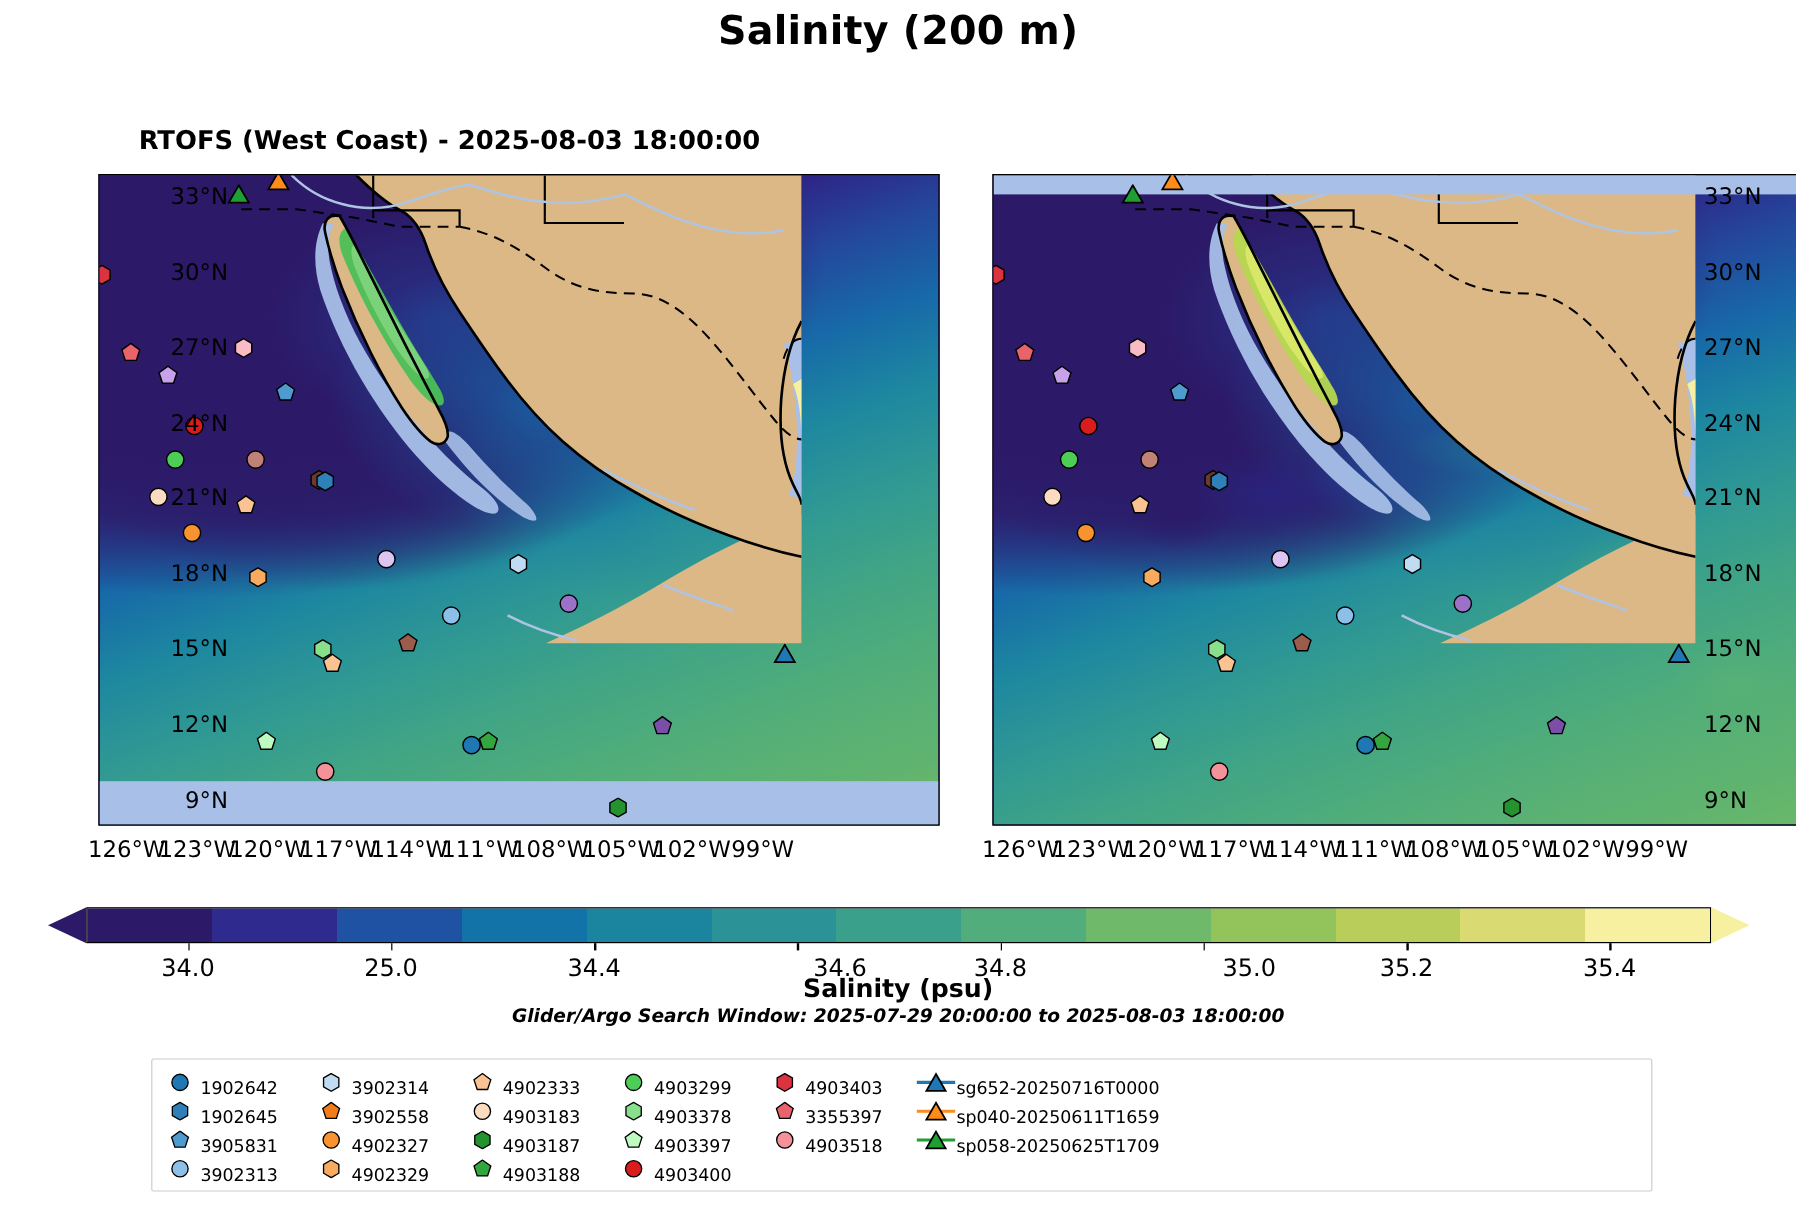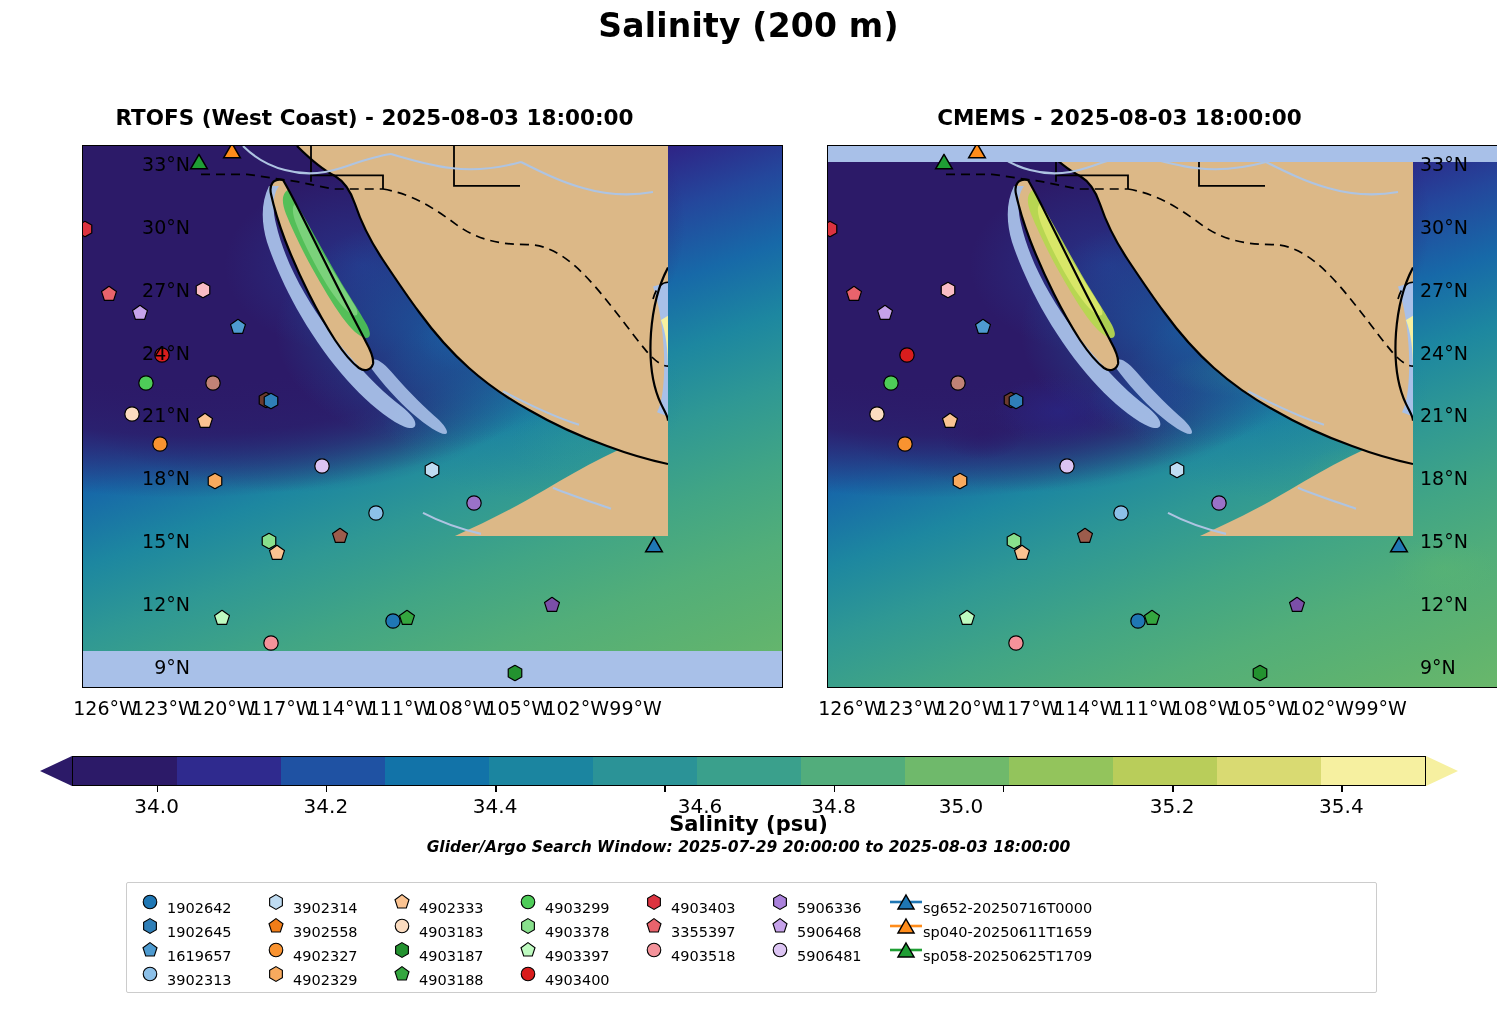--- a/index.html
+++ b/index.html
@@ -414,21 +414,20 @@
     <div class="lab-y left" style="top: 144.66px;">27°N</div>
     <div class="lab-y left" style="top: 207.556px;">24°N</div>
     <div class="lab-y left" style="top: 270.452px;">21°N</div>
     <div class="lab-y left" style="top: 333.347px;">18°N</div>
     <div class="lab-y left" style="top: 396.243px;">15°N</div>
     <div class="lab-y left" style="top: 459.139px;">12°N</div>
     <div class="lab-y left" style="top: 522.035px;">9°N</div>
   </div>
 
 <div class="panel" id="panel-right">
-  <div class="panel-title">CMEMS - 2025-08-03 18:00:00</div>
   <div class="map-frame">
     <div class="map-inner" id="map-cmems">
         <div class="ocean" style="background: linear-gradient(160deg, rgb(44, 26, 104) 0%, rgb(44, 26, 104) 18%, rgb(46, 36, 134) 27%, rgb(36, 71, 156) 35%, rgb(23, 105, 168) 44%, rgb(29, 135, 160) 53%, rgb(47, 152, 148) 62%, rgb(65, 165, 133) 72%, rgb(82, 174, 121) 82%, rgb(95, 179, 111) 92%, rgb(107, 184, 106) 100%);"></div>
         <div class="ocean" style="background: radial-gradient(82% 58% at 14% 14%, rgb(44, 26, 104) 0%, rgb(44, 26, 104) 52%, rgba(44, 26, 104, 0.85) 68%, rgba(44, 26, 104, 0) 88%), radial-gradient(48% 40% at 30% 30%, rgb(44, 26, 104) 0%, rgba(44, 26, 104, 0.6) 55%, rgba(44, 26, 104, 0) 85%);"></div>
         <div class="ocean" style="background: radial-gradient(34% 30% at 52% 34%, rgba(24, 99, 166, 0.8) 0%, rgba(24, 99, 166, 0) 72%), radial-gradient(30% 26% at 64% 46%, rgba(26, 126, 164, 0.62) 0%, rgba(26, 126, 164, 0) 74%), radial-gradient(26% 22% at 40% 22%, rgba(36, 70, 160, 0.55) 0%, rgba(36, 70, 160, 0) 76%);"></div>
         <div class="ocean" style="background: radial-gradient(9% 7% at 22% 53%, rgba(44, 26, 104, 0.75) 0%, rgba(44, 26, 104, 0) 70%), radial-gradient(13% 9% at 33% 49%, rgba(40, 40, 140, 0.55) 0%, rgba(40, 40, 140, 0) 72%), radial-gradient(11% 8% at 45% 47%, rgba(31, 80, 160, 0.45) 0%, rgba(31, 80, 160, 0) 72%), radial-gradient(16% 6% at 60% 42%, rgba(35, 140, 150, 0.35) 0%, rgba(35, 140, 150, 0) 74%), radial-gradient(12% 9% at 76% 62%, rgba(80, 175, 120, 0.35) 0%, rgba(80, 175, 120, 0) 74%), radial-gradient(10% 8% at 88% 78%, rgba(95, 185, 110, 0.32) 0%, rgba(95, 185, 110, 0) 74%);"></div>
         <div style="position: absolute; inset: 0px;">
   <svg width="585" height="543" viewBox="0 0 585 543" style="display:block">
 
     <path d="M 208 0 L 585 0 L 585 264.16216216216213 L 553 278.8378378378378
@@ -761,29 +760,29 @@
     <div class="lab-y right" style="top: 522.035px;">9°N</div>
   </div>
 
 <div id="colorbar-wrap">
   <div class="cb-cap" id="cb-cap-left" style="border-right-color: rgb(44, 26, 104);"></div>
   <div id="cb-bar" style="background: linear-gradient(90deg, rgb(44, 26, 104) 0%, rgb(44, 26, 104) 7.692%, rgb(47, 42, 142) 7.692%, rgb(47, 42, 142) 15.385%, rgb(31, 82, 163) 15.385%, rgb(31, 82, 163) 23.077%, rgb(18, 115, 168) 23.077%, rgb(18, 115, 168) 30.769%, rgb(27, 133, 160) 30.769%, rgb(27, 133, 160) 38.462%, rgb(43, 147, 151) 38.462%, rgb(43, 147, 151) 46.154%, rgb(58, 160, 140) 46.154%, rgb(58, 160, 140) 53.846%, rgb(82, 173, 124) 53.846%, rgb(82, 173, 124) 61.538%, rgb(111, 185, 107) 61.538%, rgb(111, 185, 107) 69.231%, rgb(147, 196, 92) 69.231%, rgb(147, 196, 92) 76.923%, rgb(185, 205, 90) 76.923%, rgb(185, 205, 90) 84.615%, rgb(217, 218, 114) 84.615%, rgb(217, 218, 114) 92.308%, rgb(246, 240, 160) 92.308%, rgb(246, 240, 160) 100%);"></div>
   <div class="cb-cap" id="cb-cap-right" style="border-left-color: rgb(246, 240, 160);"></div>
 <div class="cb-tick" style="left: 116.625px;"></div>
     <div class="cb-lab" style="left: 116.625px;">34.0</div>
     <div class="cb-tick" style="left: 285.875px;"></div>
-    <div class="cb-lab" style="left: 285.875px;">34.2</div>
+    <div class="cb-lab" style="left: 285.875px;">25.0</div>
     <div class="cb-tick" style="left: 455.125px;"></div>
     <div class="cb-lab" style="left: 455.125px;">34.4</div>
     <div class="cb-tick" style="left: 624.375px;"></div>
     <div class="cb-lab" style="left: 660px;">34.6</div>
     <div class="cb-tick" style="left: 793.625px;"></div>
     <div class="cb-lab" style="left: 793.625px;">34.8</div>
     <div class="cb-tick" style="left: 962.875px;"></div>
-    <div class="cb-lab" style="left: 921px;">35.0</div>
+    <div class="cb-lab" style="left: 1001px;">35.0</div>
     <div class="cb-tick" style="left: 1132.12px;"></div>
     <div class="cb-lab" style="left: 1132.12px;">35.2</div>
     <div class="cb-tick" style="left: 1301.37px;"></div>
     <div class="cb-lab" style="left: 1301.37px;">35.4</div>
   </div>
 <div id="cb-title">Salinity (psu)</div>
 <div id="cb-subtitle">Glider/Argo Search Window: 2025-07-29 20:00:00 to 2025-08-03 18:00:00</div>
 
 <div id="legend">
     <div class="lg-col w-ids">
@@ -802,21 +801,21 @@
           </svg>
         </div>
         <span class="lg-txt">1902645</span>
       </div>
       <div class="lg-item">
         <div class="lg-mk">
           <svg width="16" height="16" viewBox="0 0 16 16">
             <polygon points="8.00,0.64 15.00,5.73 12.33,13.95 3.67,13.95 1.00,5.73" fill="#4e9bd0" stroke="#000" stroke-width="1.12"></polygon>
           </svg>
         </div>
-        <span class="lg-txt">1619657</span>
+        <span class="lg-txt">3905831</span>
       </div>
       <div class="lg-item">
         <div class="lg-mk">
           <svg width="16" height="16" viewBox="0 0 16 16">
             <circle cx="8" cy="8" r="6.7712" fill="#8cc0e8" stroke="#000" stroke-width="1.12"></circle>
           </svg>
         </div>
         <span class="lg-txt">3902313</span>
       </div>
     </div>
@@ -939,46 +938,20 @@
         </div>
         <span class="lg-txt">3355397</span>
       </div>
       <div class="lg-item">
         <div class="lg-mk">
           <svg width="16" height="16" viewBox="0 0 16 16">
             <circle cx="8" cy="8" r="6.7712" fill="#f4929a" stroke="#000" stroke-width="1.12"></circle>
           </svg>
         </div>
         <span class="lg-txt">4903518</span>
-      </div>
-    </div>
-    <div class="lg-col w-ids">
-      <div class="lg-item">
-        <div class="lg-mk">
-          <svg width="16" height="16" viewBox="0 0 16 16">
-            <polygon points="8.00,0.64 14.37,4.32 14.37,11.68 8.00,15.36 1.63,11.68 1.63,4.32" fill="#ab82dc" stroke="#000" stroke-width="1.12"></polygon>
-          </svg>
-        </div>
-        <span class="lg-txt">5906336</span>
-      </div>
-      <div class="lg-item">
-        <div class="lg-mk">
-          <svg width="16" height="16" viewBox="0 0 16 16">
-            <polygon points="8.00,0.64 15.00,5.73 12.33,13.95 3.67,13.95 1.00,5.73" fill="#c6a2ea" stroke="#000" stroke-width="1.12"></polygon>
-          </svg>
-        </div>
-        <span class="lg-txt">5906468</span>
-      </div>
-      <div class="lg-item">
-        <div class="lg-mk">
-          <svg width="16" height="16" viewBox="0 0 16 16">
-            <circle cx="8" cy="8" r="6.7712" fill="#dcc4f3" stroke="#000" stroke-width="1.12"></circle>
-          </svg>
-        </div>
-        <span class="lg-txt">5906481</span>
       </div>
     </div>
     <div class="lg-col w-gl">
       <div class="lg-item">
         <div class="lg-mk">
           <svg width="34" height="18" viewBox="0 0 34 18">
             <line x1="1" y1="9" x2="33" y2="9" stroke="#1f77b4" stroke-width="2.6"></line>
             <polygon points="17,2 25,16 9,16" fill="#1f77b4" stroke="#000" stroke-width="1.5"></polygon>
           </svg>
         </div>

